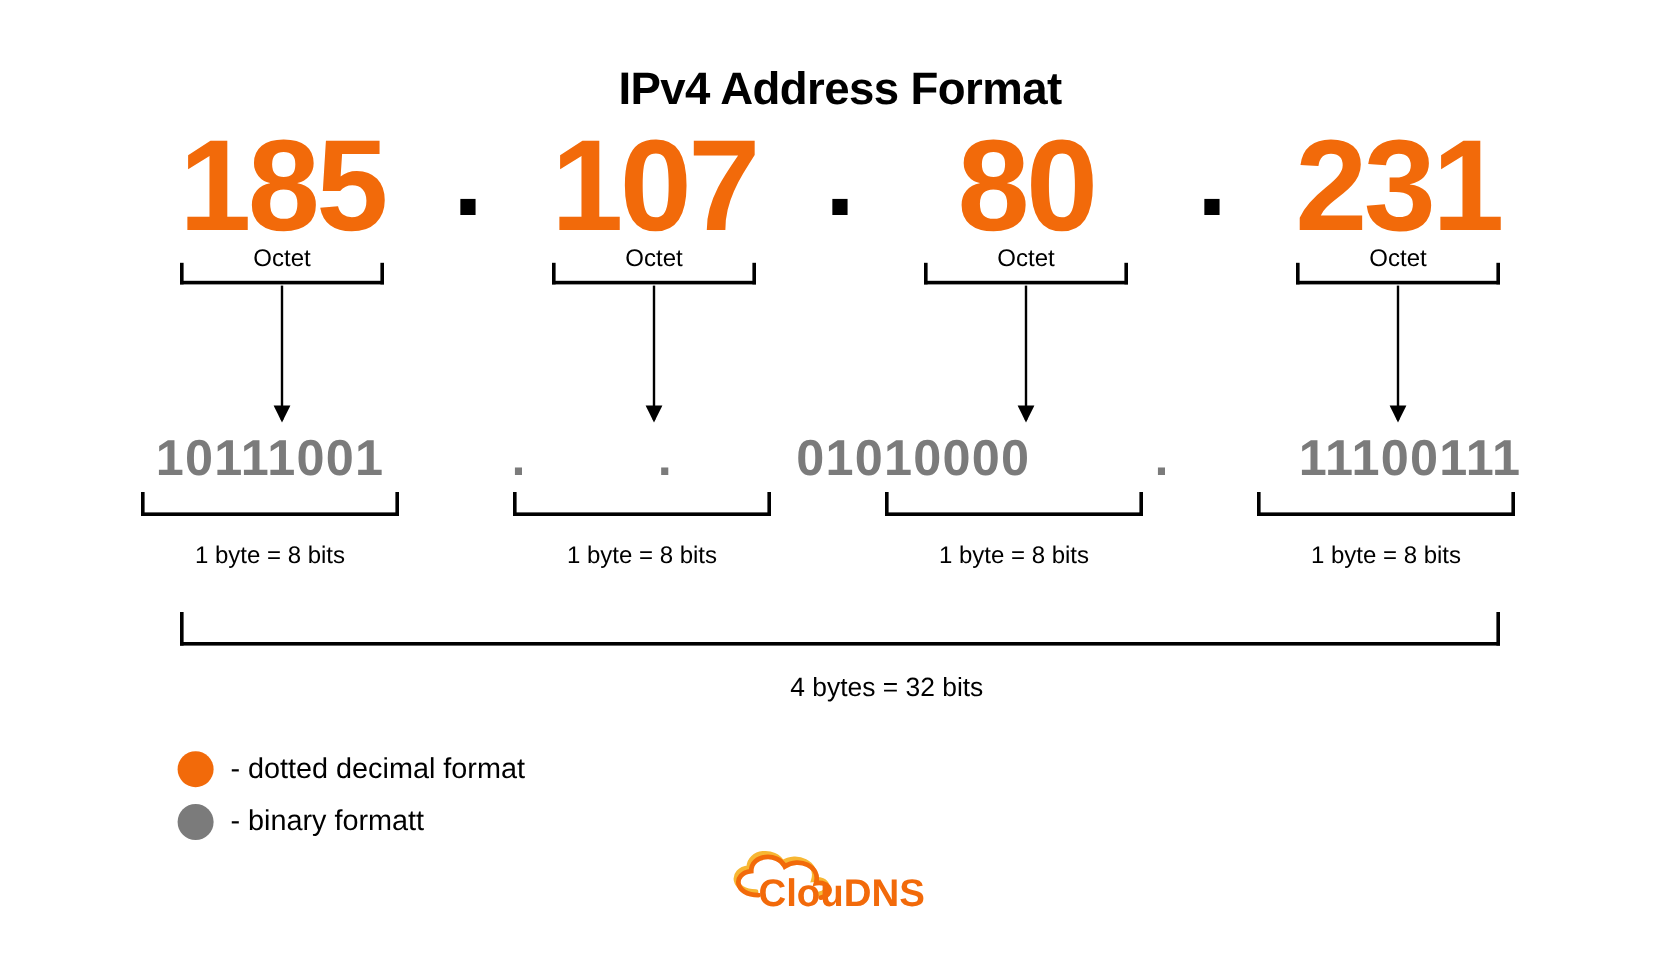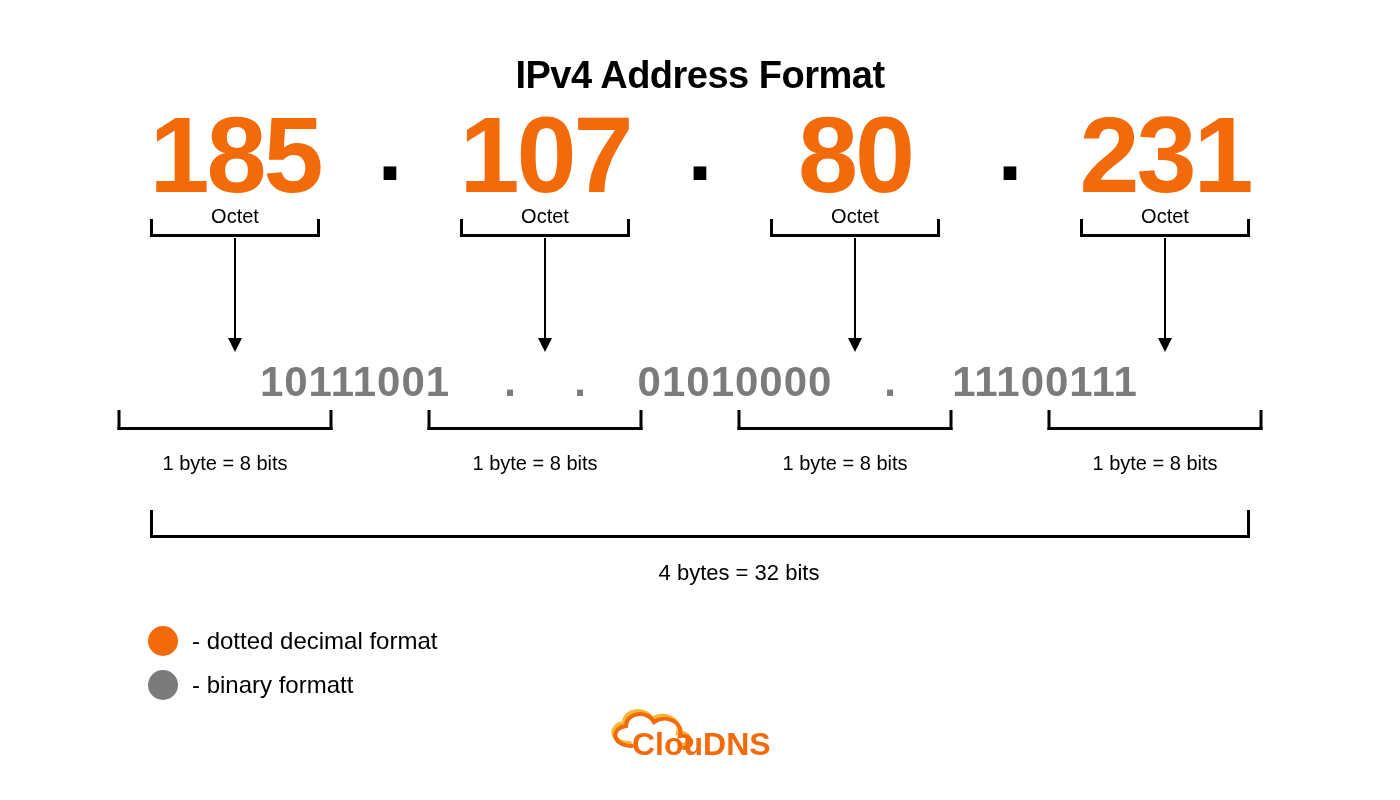--- a/index.html
+++ b/index.html
@@ -135,21 +135,21 @@
   }
 
   
   .binary-row {
     position: absolute;
     top: 358px;
     left: 105px;
     right: 105px;
     display: flex;
     align-items: center;
-    justify-content: center;
+    justify-content: space-between;
   }
   .octet-bin {
     flex: 0 0 240px;
     text-align: center;
     font-size: 42px;
     font-weight: 600;
     color: #7b7b7b;
     letter-spacing: 1px;
     line-height: 1;
   }

